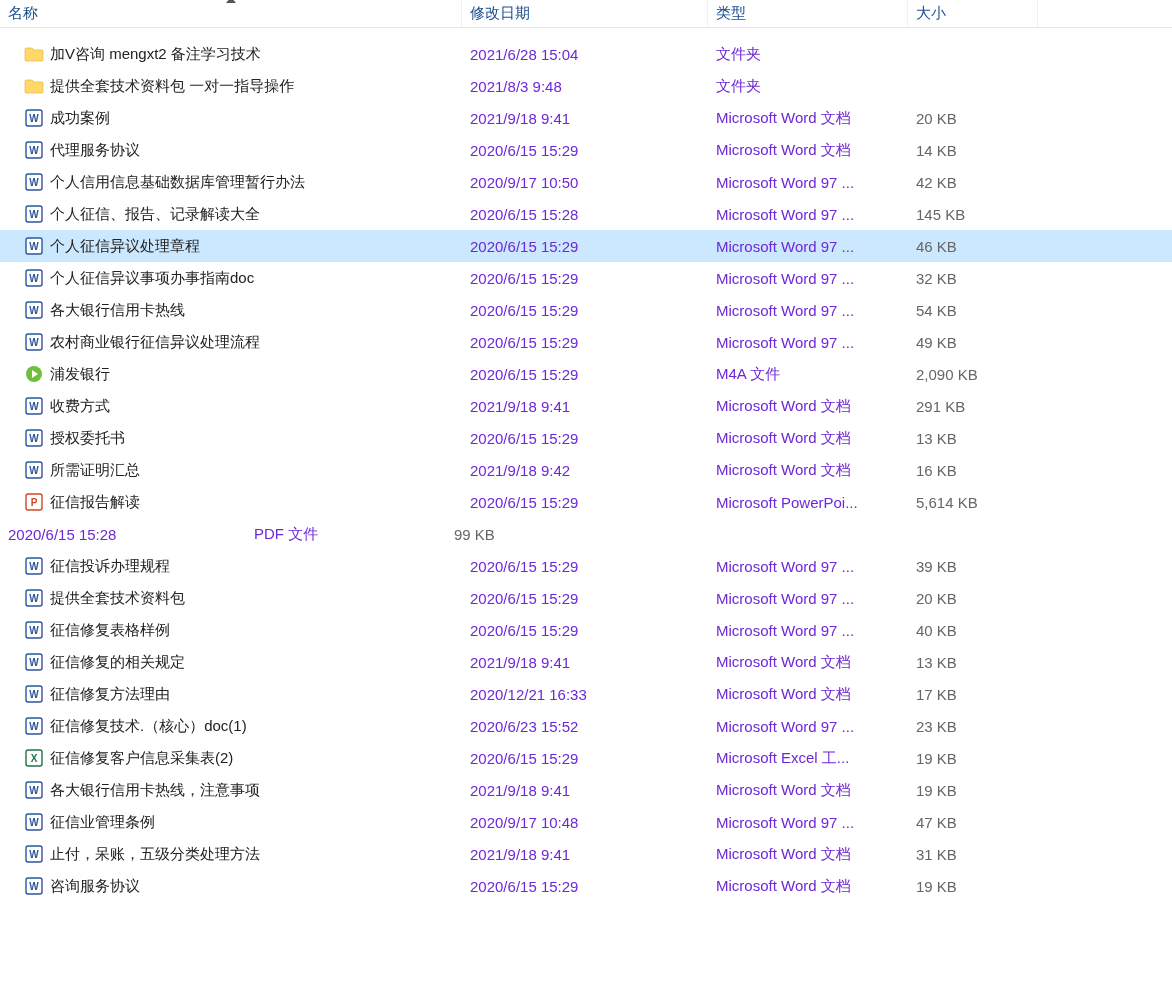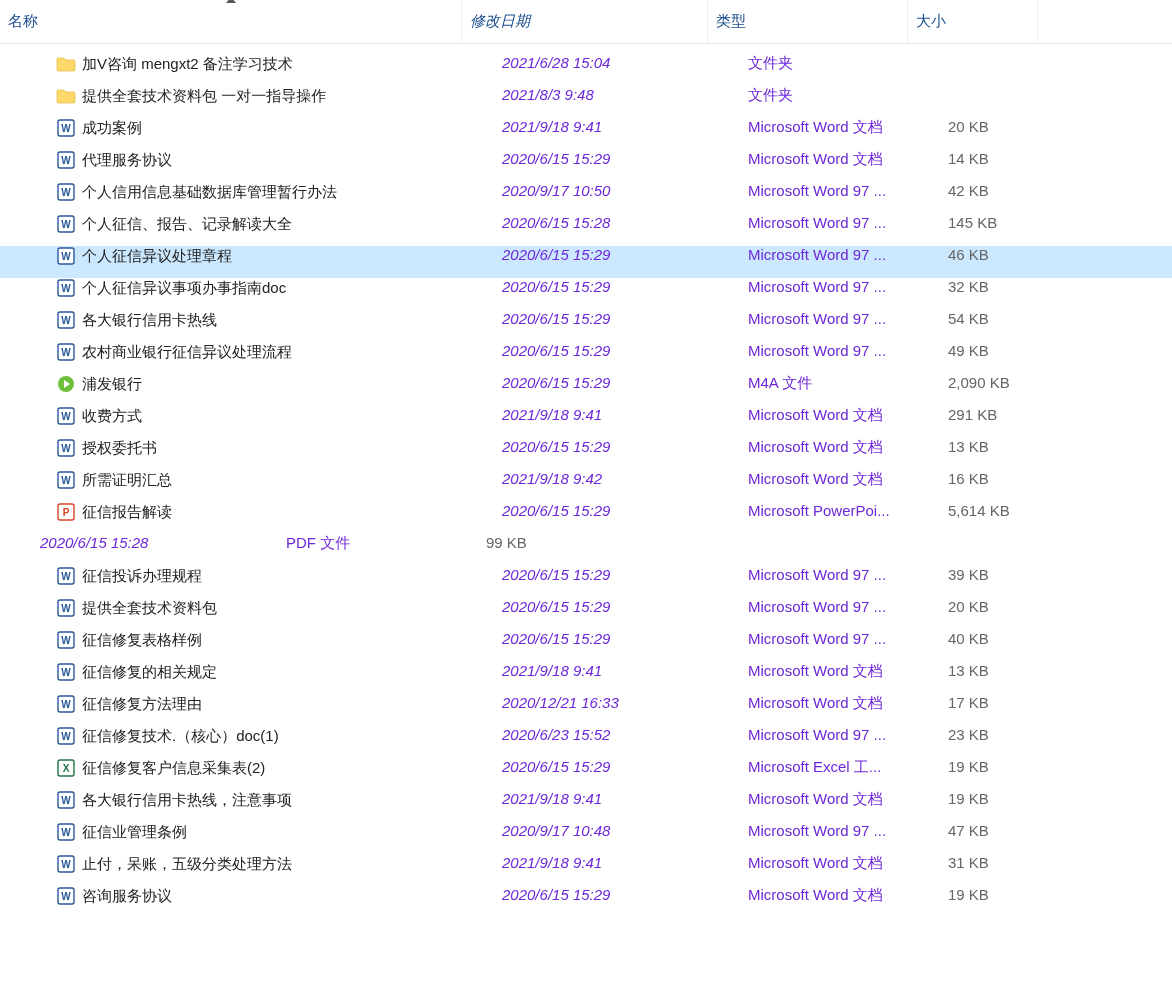--- a/index.html
+++ b/index.html
@@ -7,57 +7,56 @@
     margin: 0; padding: 0;
     width: 1172px; height: 984px;
     font-family: "Microsoft YaHei", "Segoe UI", Arial, sans-serif;
     font-size: 15px;
     color: #333;
     background: #fff;
     overflow: hidden;
   }
   .header-row {
     display: flex;
-    height: 44px;
+    height: 28px;
     border-bottom: 1px solid #e6e6e6;
     align-items: flex-start;
     color: #1a4d8f;
     background: #fff;
     user-select: none;
   }
   .header-row .col {
     padding-left: 8px;
     display: flex;
     align-items: center;
     height: 100%;
     border-right: 1px solid #f0f0f0;
     position: relative;
   }
   .col-name   { width: 462px; padding-left: 24px; }
-  .col-date   { width: 246px; font-style: italic; }
+  .col-date   { width: 246px; }
   .col-type   { width: 200px; }
   .col-size   { width: 130px; justify-content: flex-end; padding-right: 18px; }
   .header-row .col-size { justify-content: flex-start; padding-left: 8px; }
   .sort-arrow {
     position: absolute;
     left: 50%;
     top: -3px;
     transform: translateX(-50%);
     width: 0; height: 0;
     border-left: 5px solid transparent;
     border-right: 5px solid transparent;
     border-bottom: 6px solid #555;
   }
   .rows { padding-top: 10px; }
   .file-row {
     display: flex;
     height: 32px;
-    align-items: flex-start;
+    align-items: center;
     color: #555;
-    padding-left: 32px;
   }
   .file-row.selected {
     background: #cce8ff;
   }
   .file-row .col { padding-left: 8px; }
   .file-row .col-name {
     display: flex;
     align-items: center;
     gap: 6px;
     padding-left: 24px;

